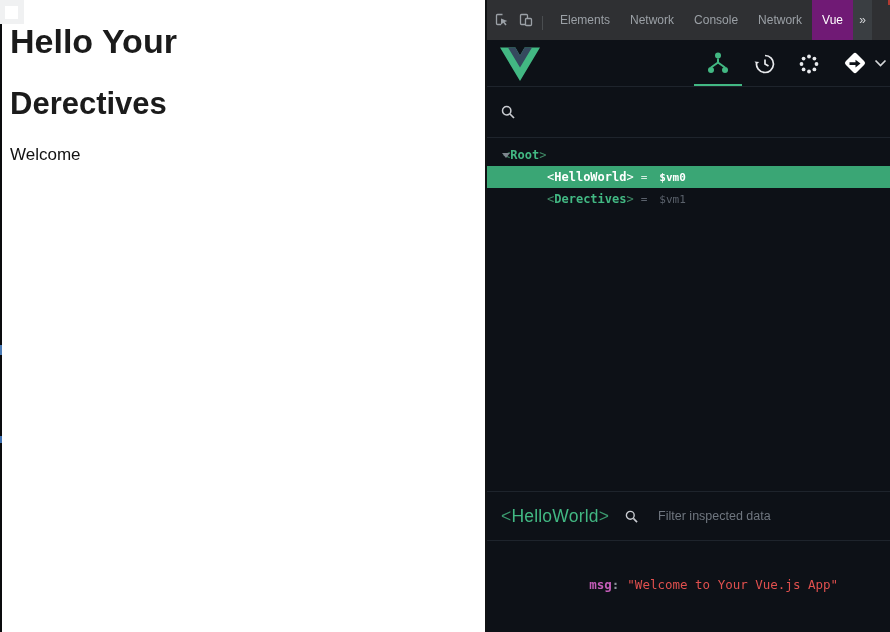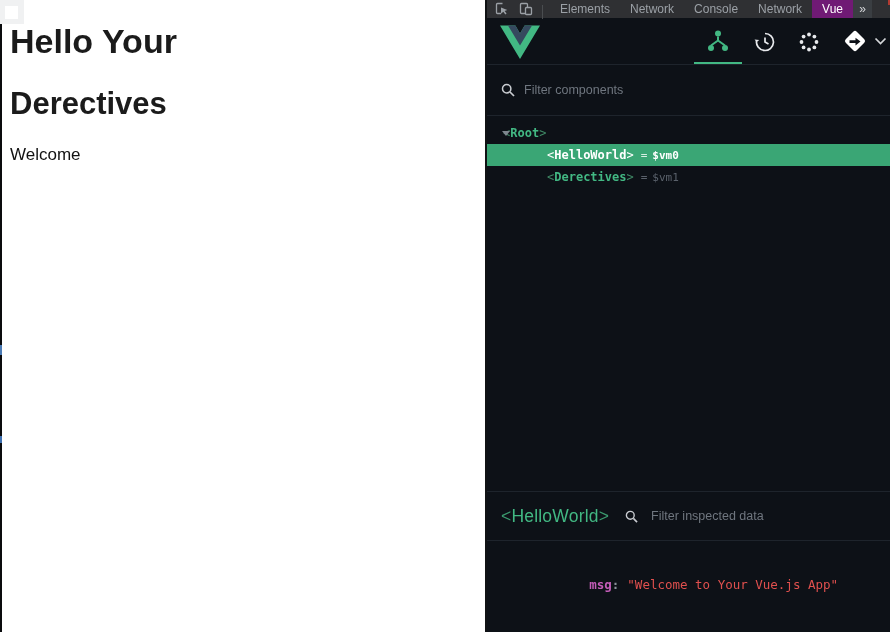--- a/index.html
+++ b/index.html
@@ -17,21 +17,21 @@
   .page-h1 { position:absolute; left:10px; top:22px; font-size:34px; font-weight:700; color:#1b1b1b; letter-spacing:0; }
   .page-h2 { position:absolute; left:10px; top:86px; font-size:31px; font-weight:700; color:#1b1b1b; }
   .page-p  { position:absolute; left:10px; top:145px; font-size:17px; color:#121212; }
 
   .vdivider { position:absolute; left:485px; top:0; width:2px; height:632px; background:#101214; }
 
   
   .devtools { position:absolute; left:487px; top:0; width:403px; height:632px; background:#0d1117; display:flex; flex-direction:column; }
 
   
-  .tabbar { height:18px; flex:none; background:#2f3033; display:flex; align-items:stretch; font-size:12px; color:#9ba0a6; position:relative; }
+  .tabbar { height:40px; flex:none; background:#2f3033; display:flex; align-items:stretch; font-size:12px; color:#9ba0a6; position:relative; }
   .tb-icons { display:flex; align-items:center; padding:0 4px 0 6px; gap:6px; }
   .tb-icon { width:18px; height:18px; display:flex; align-items:center; justify-content:center; cursor:pointer; }
   .tb-sep { width:1px; height:14px; background:#4a4d50; margin:5px 3px 0 1px; }
   .tab { display:flex; align-items:center; padding:0 10px; cursor:pointer; }
   .tab.active { background:#701a75; color:#ffffff; }
   .more-tabs { width:19px; background:#3a3e42; color:#d5d7da; display:flex; align-items:center; justify-content:center; font-size:12px; cursor:pointer; }
   .red-pixel { position:absolute; right:0; top:0; width:2px; height:5px; background:#b23a31; }
 
   
   .vue-header { height:47px; flex:none; position:relative; border-bottom:1px solid #1e242c; }
@@ -51,29 +51,29 @@
 
   
   .tree { flex:1; padding-top:6px; font-family:"DejaVu Sans Mono", monospace; font-size:12px; position:relative; }
   .trow { height:22px; display:flex; align-items:center; position:relative; cursor:pointer; white-space:pre; }
   .trow.selected { background:#3aa675; }
   .tri { width:0; height:0; border-left:4px solid transparent; border-right:4px solid transparent; border-top:5px solid #7e868e; position:absolute; top:9px; }
   .tag { font-weight:700; color:#42b883; }
   .brk { color:#3f8a66; }
   .trow.selected .tag, .trow.selected .brk { color:#ffffff; }
   .vm-eq { color:#5a616b; font-size:11px; margin:0 0 0 7px; }
-  .vm-name { color:#5a616b; font-size:11px; margin-left:5px; }
+  .vm-name { color:#5a616b; font-size:11px; margin-left:12px; }
   .trow.selected .vm-eq { color:#d7efe3; }
   .trow.selected .vm-name { color:#ffffff; font-weight:700; }
 
   
   .insp-header { height:50px; flex:none; border-top:1px solid #1e242c; border-bottom:1px solid #1e242c; display:flex; align-items:center; padding-left:14px; }
   .insp-tag { font-size:17.5px; color:#42b883; letter-spacing:.2px; }
   .insp-tag .brk2 { color:#3b9b6f; }
-  .insp-search { display:flex; align-items:center; gap:13px; margin-left:16px; }
+  .insp-search { display:flex; align-items:center; gap:20px; margin-left:16px; }
   .props { flex:none; height:91px; padding-top:11px; }
   .props-header { display:flex; align-items:center; padding-left:16px; gap:9px; color:#abb8d2; font-size:13px; cursor:pointer; }
   .tri-sm { width:0; height:0; border-left:3.5px solid transparent; border-right:3.5px solid transparent; border-top:4.5px solid #7c8694; }
   .prop-row { margin:10px 0 0 42px; font-family:"DejaVu Sans Mono", monospace; font-size:12.5px; white-space:pre; }
   .prop-key { color:#c45db9; font-weight:700; }
   .prop-colon { color:#8a9199; font-weight:700; }
   .prop-value { color:#e0504e; margin-left:8px; }
   svg { display:block; }
 </style>
 </head>
@@ -183,21 +183,20 @@
       <div class="icon-underline"></div>
     </div>
 
     <div class="search-row">
       <span>
         <svg width="14" height="14" viewBox="0 0 14 14">
           <circle cx="5.7" cy="5.7" r="4.2" stroke="#c9ccd1" stroke-width="1.5" fill="none"></circle>
           <path d="M9 9 L13 13" stroke="#c9ccd1" stroke-width="1.7"></path>
         </svg>
       </span>
-      <input type="text" placeholder="Filter components" style="">
     </div>
 
     <div class="tree">
       <div class="trow">
         <span class="tri" style="left:15px"></span>
         <span style="margin-left:16px"><span class="brk">&lt;</span><span class="tag">Root</span><span class="brk">&gt;</span></span>
       </div>
       <div class="trow selected">
         <span style="margin-left:60px"><span class="brk">&lt;</span><span class="tag">HelloWorld</span><span class="brk">&gt;</span></span>
         <span class="vm-eq">=</span>

